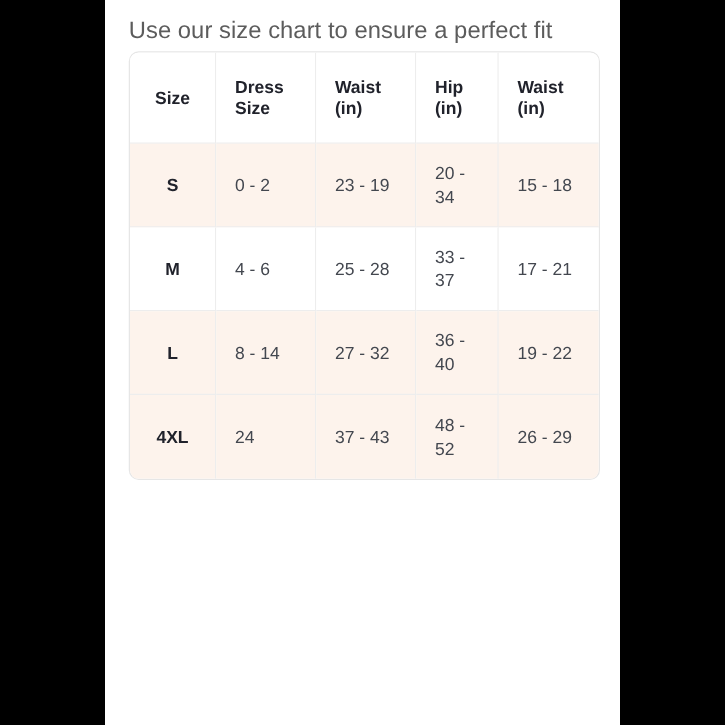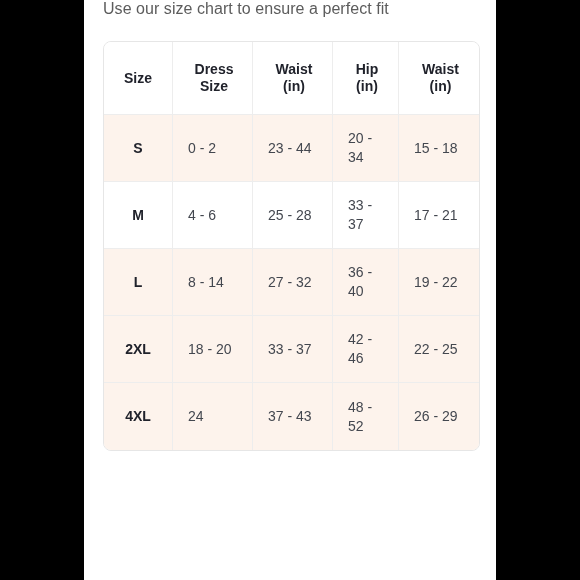--- a/index.html
+++ b/index.html
@@ -39,23 +39,23 @@
     height: 580px;
     background: #ffffff;
     position: relative;
     overflow: hidden;
     box-sizing: border-box;
   }
 
   #title {
     position: absolute;
     left: 19px;
-    top: 0px;
+    top: 16px;
     width: 380px;
-    font-size: 16px;
+    font-size: 19px;
     line-height: 18px;
     color: #5c5c5c;
     letter-spacing: 0.05px;
     white-space: nowrap;
   }
 
   #table-wrap {
     position: absolute;
     left: 19px;
     top: 41px;
@@ -95,21 +95,21 @@
     height: 73px;
     background: #ffffff;
     color: #20222b;
     font-size: 14px;
     font-weight: bold;
     line-height: 17px;
     padding: 0 12px;
     text-align: center;
   }
   thead th.col-head-left {
-    text-align: center;
+    text-align: left;
     padding-left: 15px;
   }
   thead th.col-head-size {
     text-align: center;
     padding: 0 8px;
   }
 
   tbody tr.tinted td { background: #fdf3ec; }
   tbody tr.plain  td { background: #ffffff; }
 
@@ -171,46 +171,39 @@
             <th class="col-head-left">
               <span>Waist</span><br>
               <span>(in)</span>
             </th>
           </tr>
         </thead>
         <tbody id="table-body">
             <tr class="tinted">
               <td class="size-cell">S</td>
               <td>0 - 2</td>
-              <td>23 - 44</td>
+              <td>23 - 19</td>
               <td>20 - 34</td>
               <td>15 - 18</td>
             </tr>
             <tr class="plain">
               <td class="size-cell">M</td>
               <td>4 - 6</td>
               <td>25 - 28</td>
               <td>33 - 37</td>
               <td>17 - 21</td>
             </tr>
             <tr class="tinted">
               <td class="size-cell">L</td>
               <td>8 - 14</td>
               <td>27 - 32</td>
               <td>36 - 40</td>
               <td>19 - 22</td>
             </tr>
             <tr class="tinted">
-              <td class="size-cell">2XL</td>
-              <td>18 - 20</td>
-              <td>33 - 37</td>
-              <td>42 - 46</td>
-              <td>22 - 25</td>
-            </tr>
-            <tr class="tinted">
               <td class="size-cell">4XL</td>
               <td>24</td>
               <td>37 - 43</td>
               <td>48 - 52</td>
               <td>26 - 29</td>
             </tr>
           </tbody>
       </table>
     </div>
 

